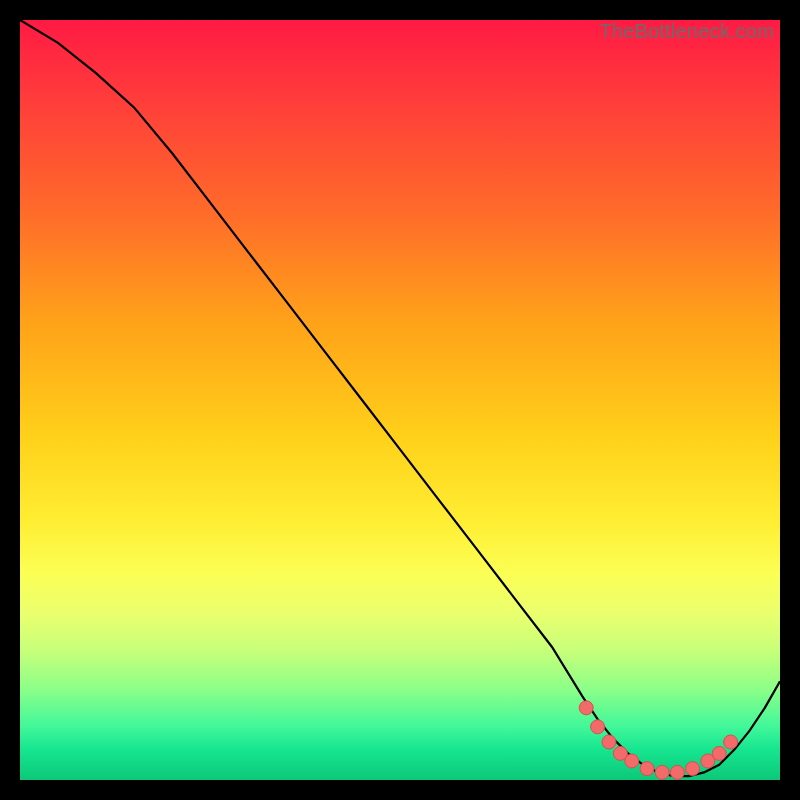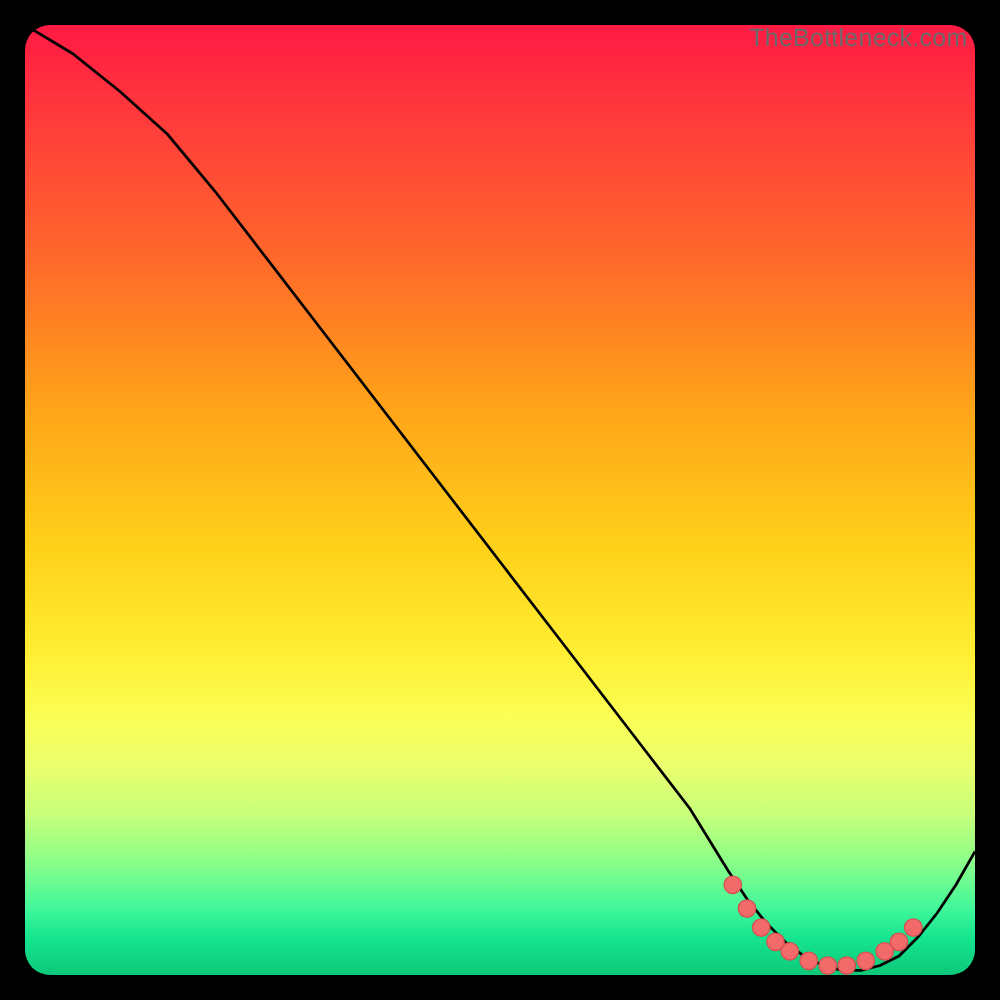--- a/index.html
+++ b/index.html
@@ -32,21 +32,20 @@
       #ffd11a 55%,
       #ffee33 66%,
       #fbff55 73%,
       #eaff6e 78%,
       #c7ff7a 83%,
       #8cff88 88%,
       #41f79a 93%,
       #16e58f 96%,
       #0cc878 100%
     );
-    border-radius: 20px;
   }
   .watermark {
     position: absolute;
     top: 0px;
     right: 6px;
     font-family: Arial, Helvetica, sans-serif;
     font-size: 20px;
     color: #6b6b6b;
     letter-spacing: 0.2px;
     user-select: none;

